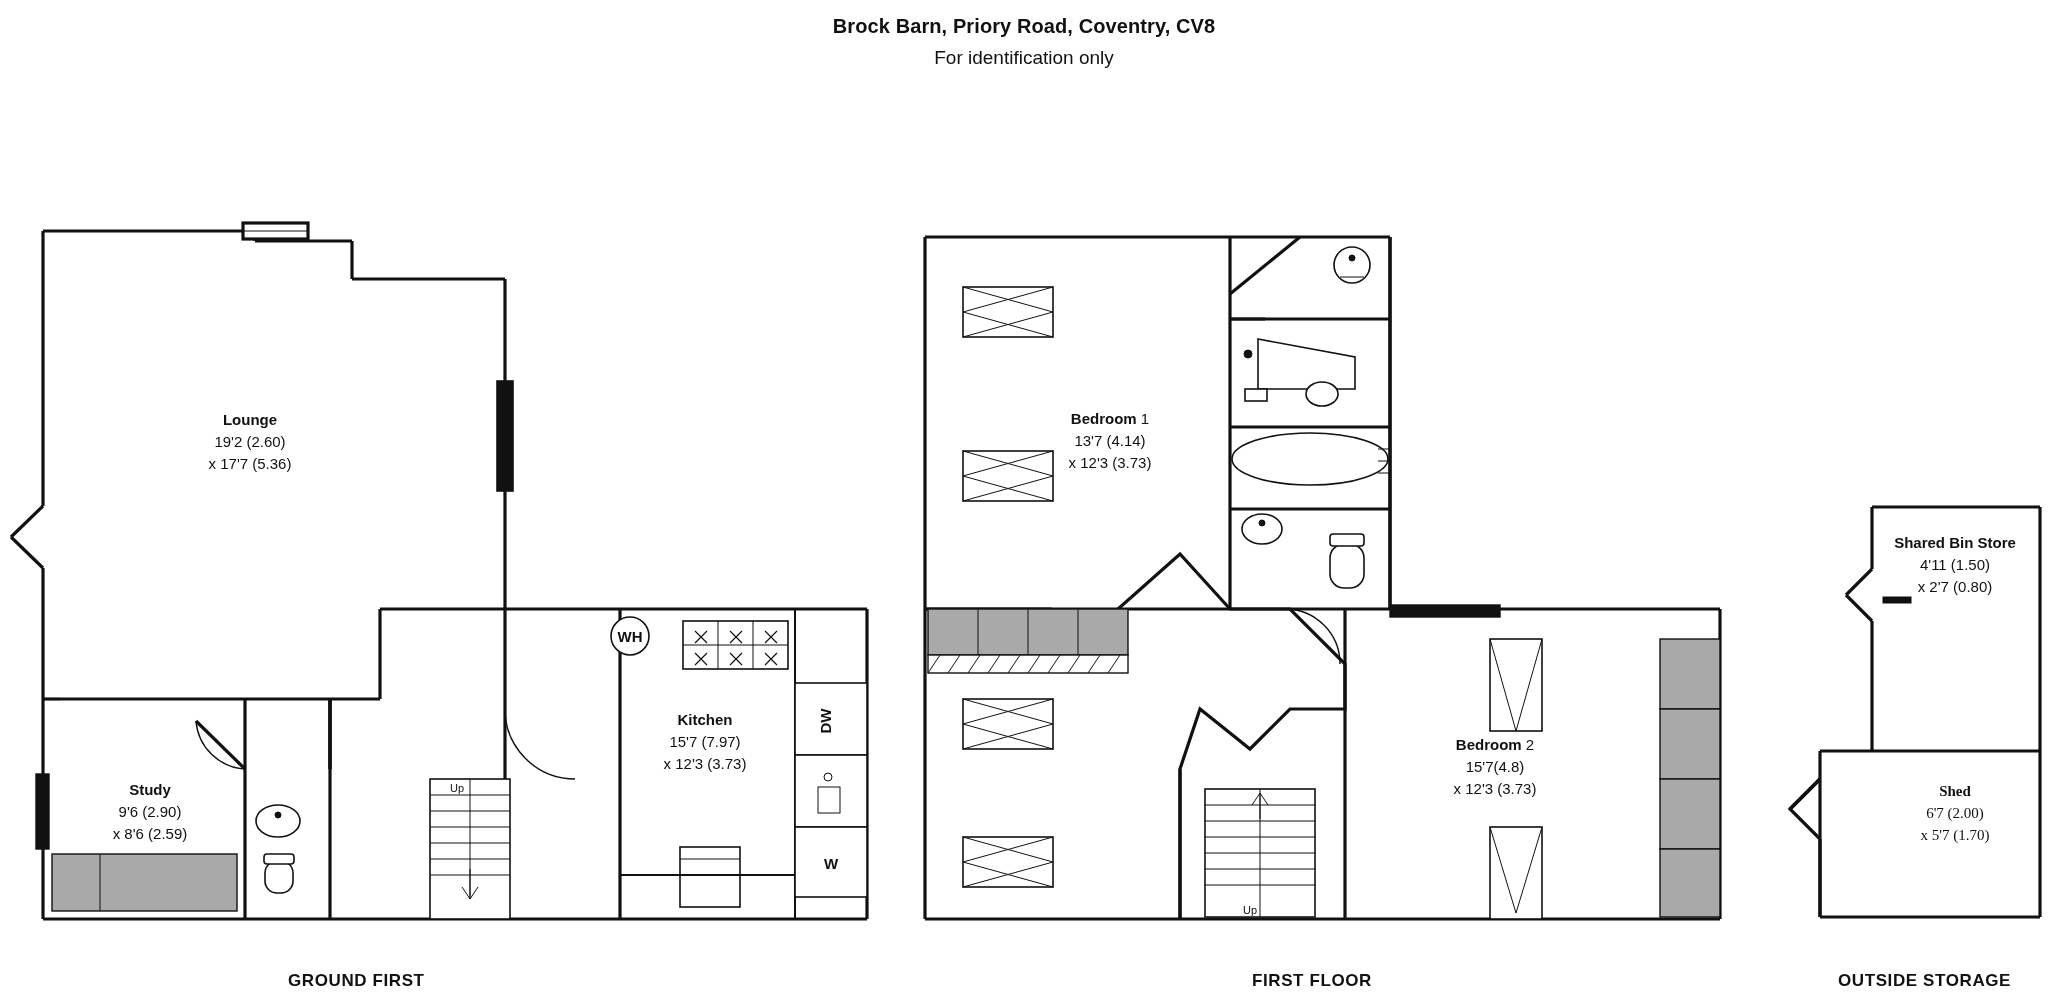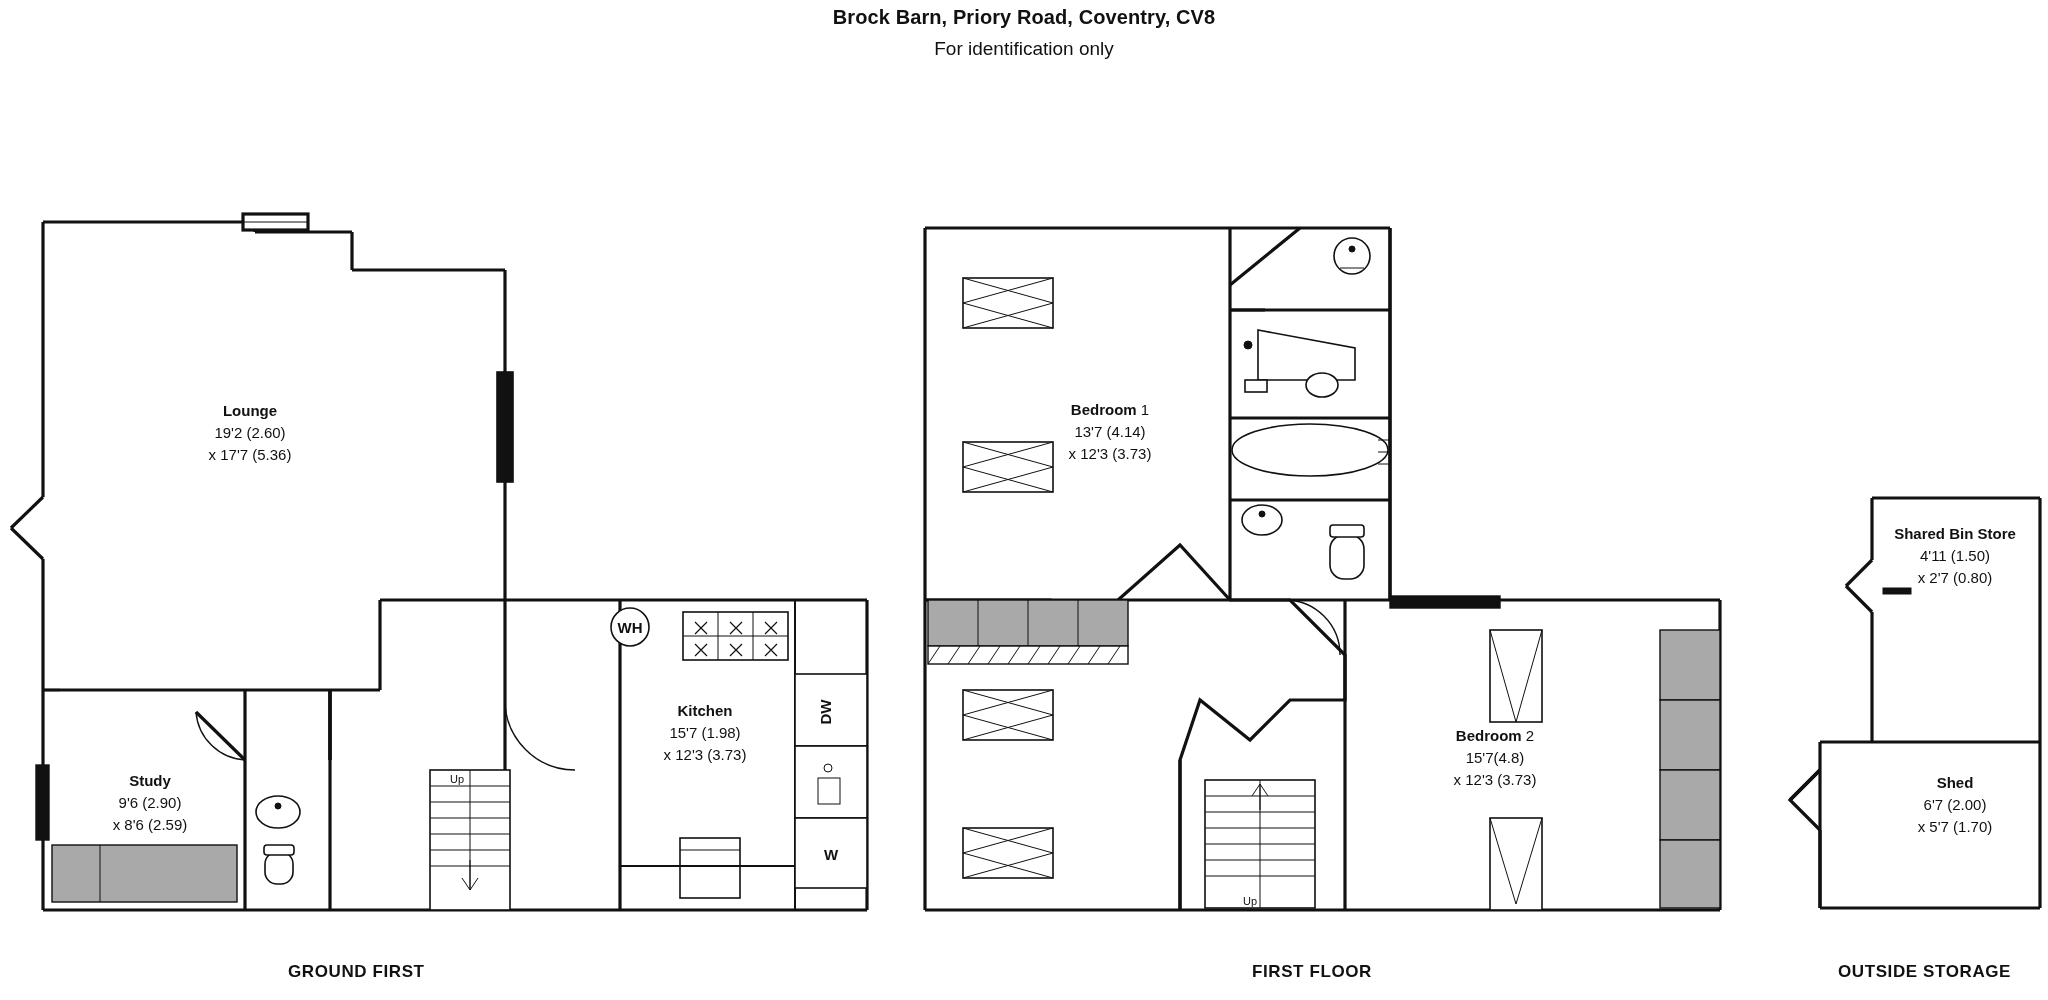--- a/index.html
+++ b/index.html
@@ -4,21 +4,21 @@
 <style>
   html,body{margin:0;padding:0;}
   body{
     width:2048px;height:1000px;
     background:#ffffff;
     font-family:"Liberation Sans", sans-serif;
     color:#111111;
     position:relative;
     overflow:hidden;
   }
-  .canvas{position:absolute;left:0;top:0;width:2048px;height:773px;}
+  .canvas{position:absolute;left:0;top:9px;width:2048px;height:773px;}
 
   
   .header{position:absolute;left:0;top:0;width:2048px;text-align:center;}
   .header .title{
     font-size:20px;font-weight:bold;letter-spacing:.1px;margin-top:6px;
   }
   .header .sub{
     font-size:19px;font-weight:normal;margin-top:9px;
   }
   .header .sub2{
@@ -403,21 +403,21 @@
   </div>
 
   <div class="room-label" style="left:60px;top:770px;width:180px;">
     <div class="nm">Study</div>
     <div class="dim">9'6 (2.90)</div>
     <div class="dim">x 8'6 (2.59)</div>
   </div>
 
   <div class="room-label" style="left:605px;top:700px;width:200px;">
     <div class="nm">Kitchen</div>
-    <div class="dim">15'7 (1.98)</div>
+    <div class="dim">15'7 (7.97)</div>
     <div class="dim">x 12'3 (3.73)</div>
   </div>
 
   <div class="room-label" style="left:1010px;top:365px;width:200px;margin-top:34px;">
     <div class="nm"><span>Bedroom</span><span class="light"> 1</span></div>
     <div class="dim">13'7 (4.14)</div>
     <div class="dim">x 12'3 (3.73)</div>
   </div>
 
 
@@ -426,21 +426,21 @@
     <div class="dim">15'7(4.8)</div>
     <div class="dim">x 12'3 (3.73)</div>
   </div>
 
   <div class="room-label" style="left:1855px;top:523px;width:200px;">
     <div class="nm">Shared Bin Store</div>
     <div class="dim">4'11 (1.50)</div>
     <div class="dim">x 2'7 (0.80)</div>
   </div>
 
-  <div class="room-label" style="left:1875px;top:772px;width:160px;">
+  <div class="room-label" style="left:1875px;top:772px;width:160px;font-family:Liberation Serif, serif;">
     <div class="nm">Shed</div>
     <div class="dim">6'7 (2.00)</div>
     <div class="dim">x 5'7 (1.70)</div>
   </div>
 
   <div class="floor-caption" style="left:288px;top:982px;transform:translateY(-20px);">GROUND FIRST</div>
   <div class="floor-caption" style="left:1252px;top:982px;transform:translateY(-20px);">FIRST FLOOR</div>
   <div class="floor-caption" style="left:1838px;top:982px;transform:translateY(-20px);">OUTSIDE STORAGE</div>
 
 </div>

